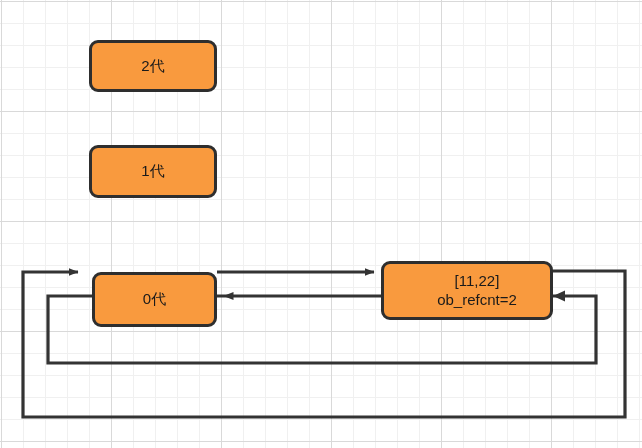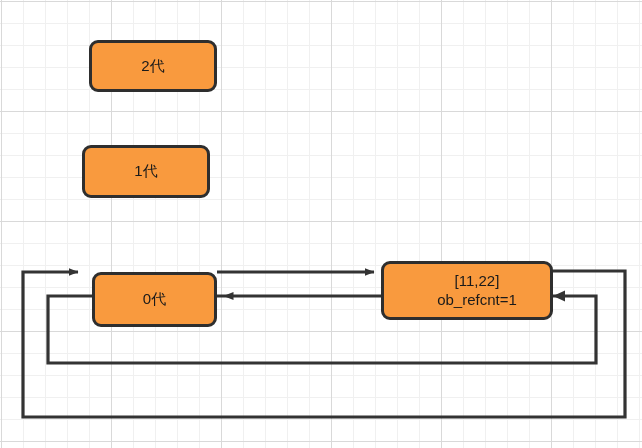--- a/index.html
+++ b/index.html
@@ -71,26 +71,26 @@
 
     <path d="M 553 296 L 224 296" fill="none" stroke="#333333" stroke-width="3.2" stroke-linecap="butt" marker-end="url(#arrowhead)"></path>
 
     <path d="M 553 296 L 565 290.5 L 565 301.5 z" fill="#333333"></path>
   </svg>
 
   <div class="node" style="left:89px; top:40px; width:128px; height:52px;">
     <span>2代</span>
   </div>
 
-  <div class="node" style="left:82px; top:145px; width:128px; height:53px;justify-content:center;">
+  <div class="node" style="left:89px; top:145px; width:128px; height:53px;justify-content:center;">
     <span>1代</span>
   </div>
 
   <div class="node" style="left:92px; top:272px; width:125px; height:55px;">
     <span>0代</span>
   </div>
 
   <div class="node" style="left:381px; top:261px; width:172px; height:59px;padding-left:20px;">
     <span class="line1">[11,22]</span>
-    <span class="line2">ob_refcnt=1</span>
+    <span class="line2">ob_refcnt=2</span>
   </div>
 
 </div>
 
 </body></html>

